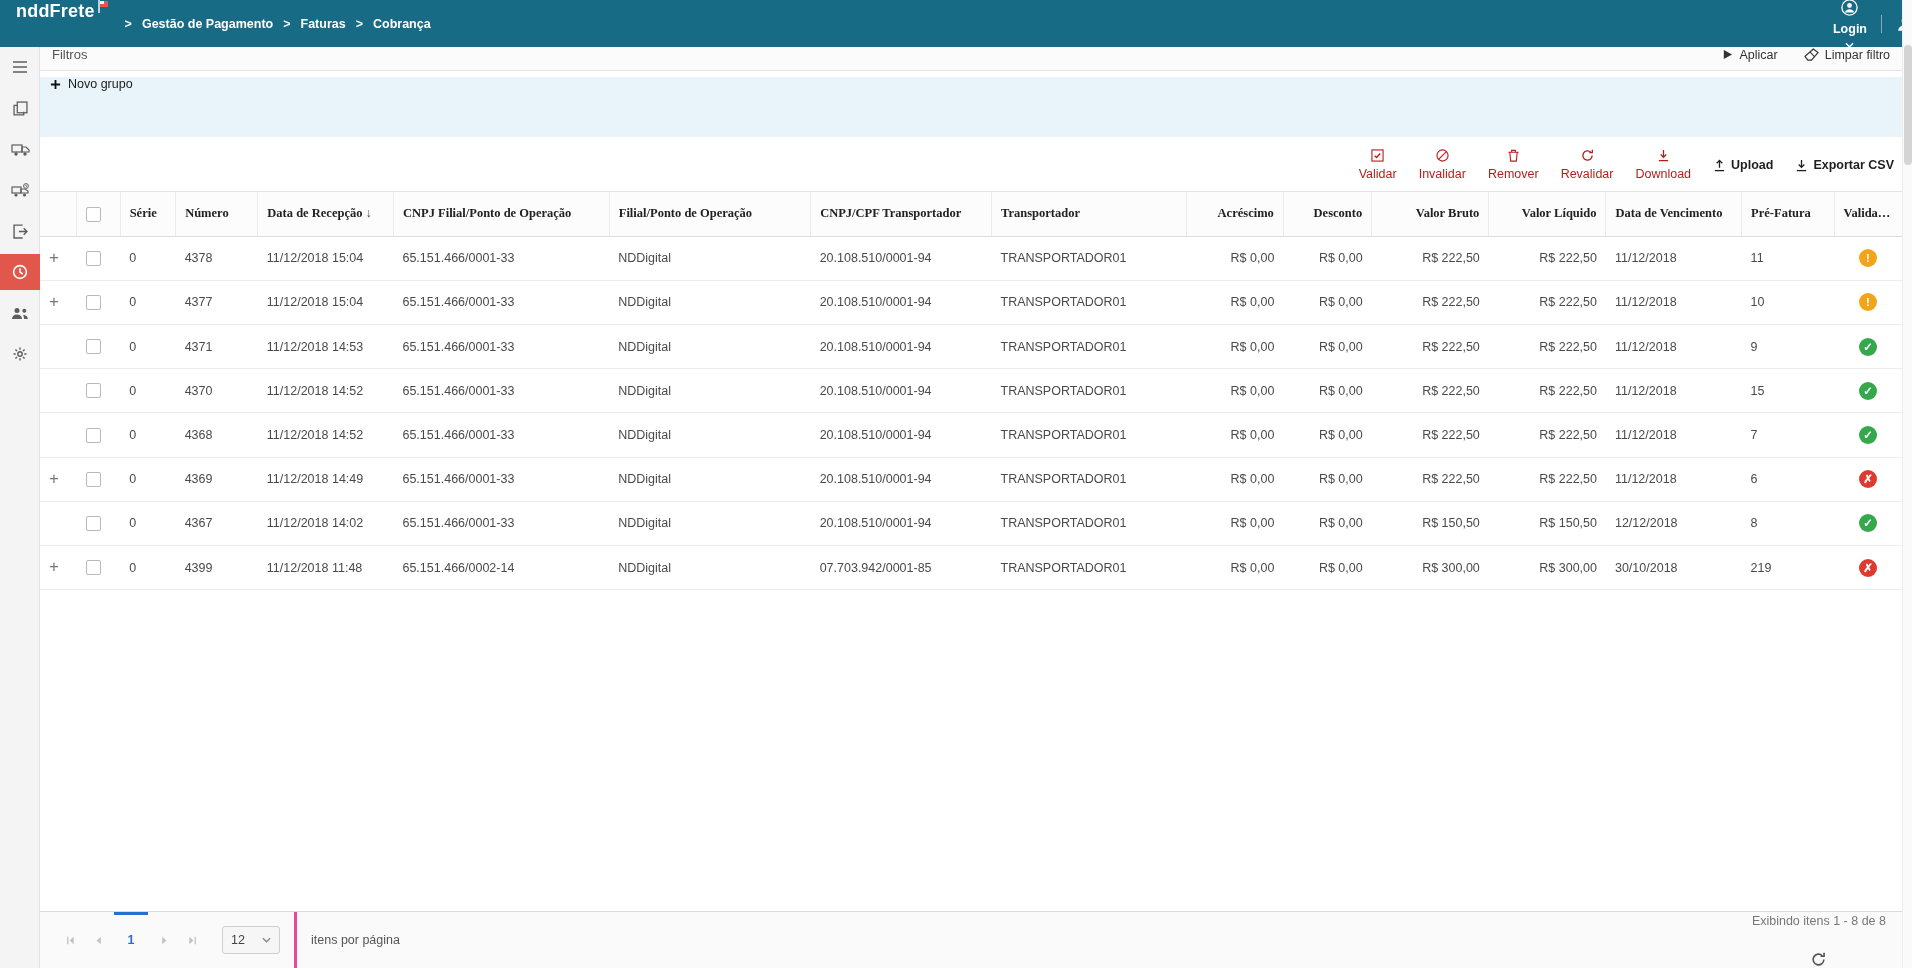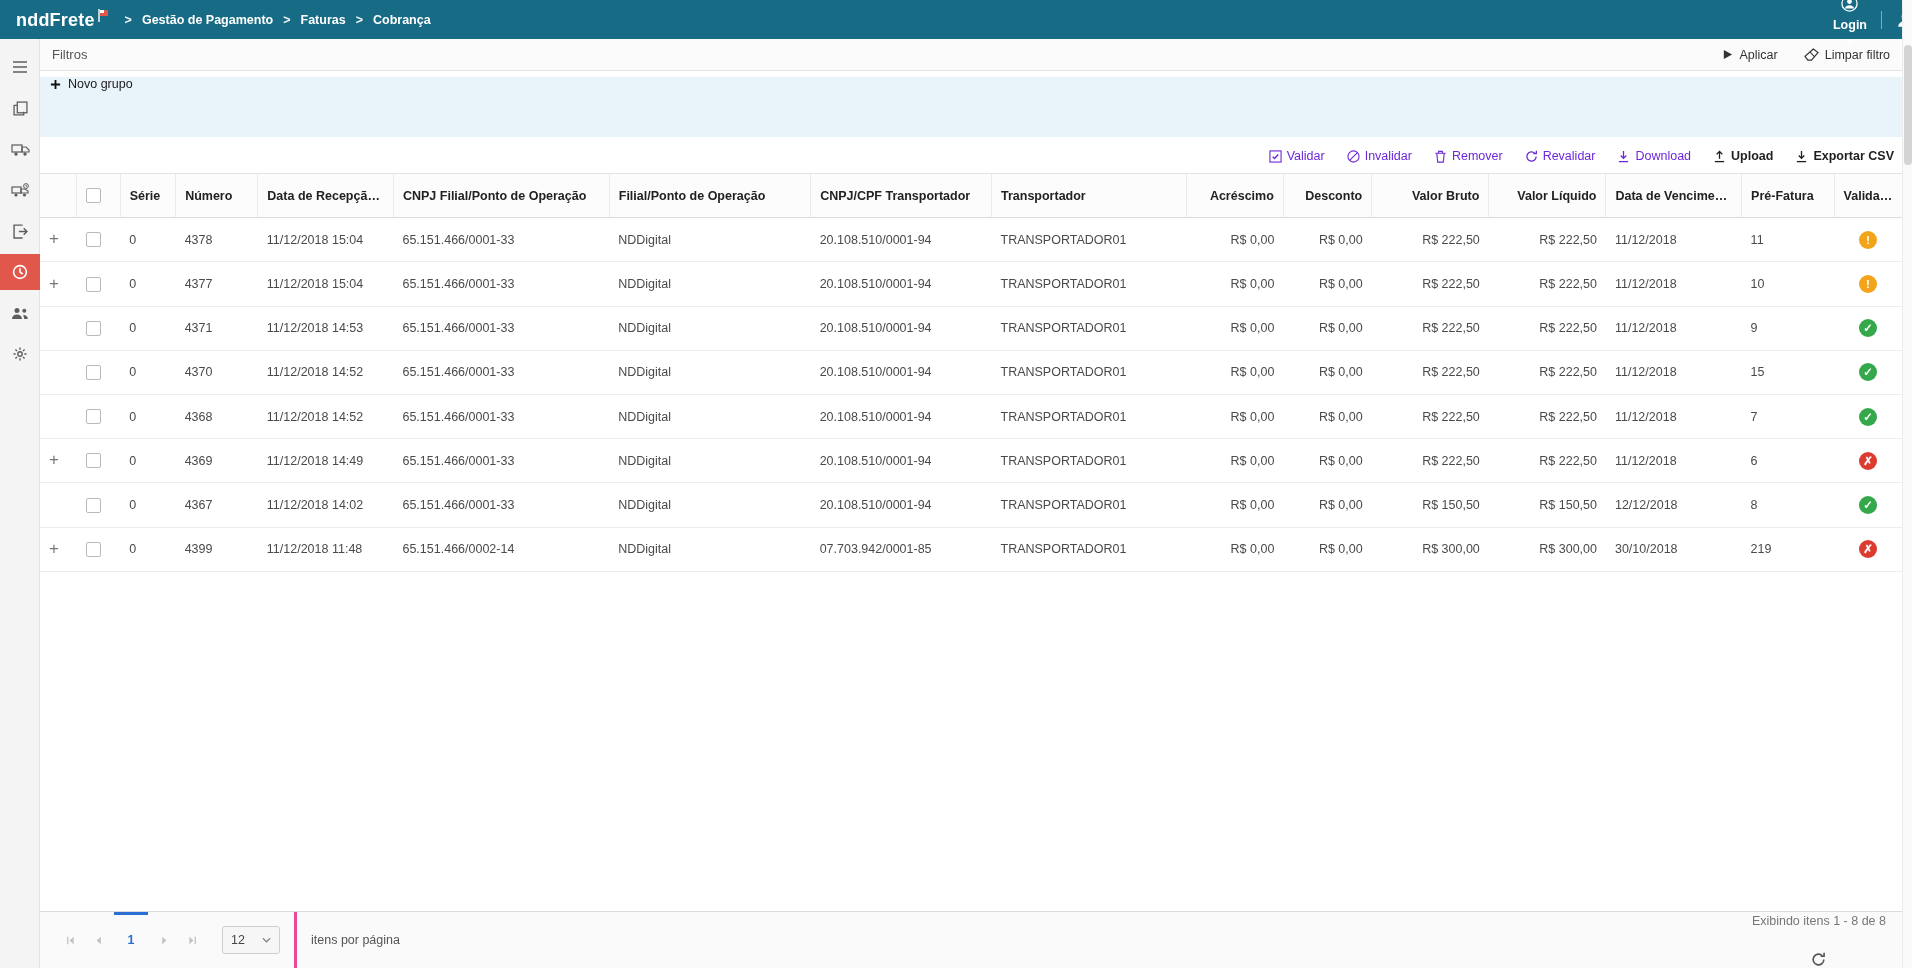--- a/index.html
+++ b/index.html
@@ -1,22 +1,22 @@
 <!DOCTYPE html>
 <html><head>
 <meta charset="utf-8">
 <style>
   * { margin:0; padding:0; box-sizing:border-box; }
   html,body { width:1912px; height:968px; overflow:hidden; }
   body { font-family:"Liberation Sans", sans-serif; font-size:13px; color:#444; background:#fff; position:relative; }
   svg { display:block; }
 
   
-  .topbar { position:fixed; top:0; left:0; right:0; height:39px; background:#176b85; color:#fff;
-            display:flex; align-items:center; padding:0 6px 0 16px; z-index:5; }
+  .topbar { position:fixed; top:0; left:0; right:0; height:47px; background:#176b85; color:#fff;
+            display:flex; padding:0 6px 0 16px; z-index:5; }
   .brand { display:flex; align-items:flex-start; gap:3px; cursor:pointer; }
   .brand-text { font-size:18px; font-weight:bold; letter-spacing:.2px; line-height:22px; }
   .breadcrumb { display:flex; align-items:center; gap:10px; margin-left:16px; font-size:12.5px; font-weight:bold; }
   .breadcrumb .sep { opacity:.95; font-weight:bold; }
   .breadcrumb a { color:#fff; text-decoration:none; cursor:pointer; }
   .topbar-right { margin-left:auto; display:flex; align-items:center; gap:14px; }
   .login { display:flex; align-items:center; gap:6px; font-size:12.5px; font-weight:bold; cursor:pointer;flex-direction:column; }
   .tb-divider { width:1px; height:18px; background:rgba(255,255,255,.45); }
   .clipped-icon { margin-right:-8px; }
 
@@ -35,28 +35,28 @@
                  border-bottom:1px solid #e4e4e4; padding:0 12px; color:#555; }
   .filters-title { font-size:13px; }
   .filters-actions { margin-left:auto; display:flex; align-items:center; gap:26px; }
   .filter-btn { display:flex; align-items:center; gap:6px; font-size:12.5px; color:#333; cursor:pointer; }
 
   .filter-panel { height:60px; margin-top:6px; background:#e8f4fa; display:flex; align-items:flex-start; padding-left:10px; }
   .new-group-btn { display:inline-flex; align-items:center; gap:7px; font-size:12.5px; color:#1b1b1b; cursor:pointer; }
 
   .grid-toolbar { display:flex; justify-content:flex-end; align-items:center; gap:22px; padding:12px 8px 10px; }
   .tb-item { display:flex; align-items:center; gap:5px; font-size:12.5px; cursor:pointer; }
-  .tb-item.disabled { color:#6d28d9; }
+  .tb-item.disabled { color:#b91c1c;flex-direction:column; }
   .tb-item.enabled { color:#1f1f1f; font-weight:bold; }
 
   
   table.grid { width:100%; border-collapse:collapse; table-layout:fixed; }
   .grid thead th { background:#fcfcfc; border-top:1px solid #e3e3e3; border-bottom:1px solid #dcdcdc;
                    font-weight:bold; font-size:12.5px; color:#222; text-align:left; padding:14px 9px;
-                   white-space:nowrap; overflow:hidden; text-overflow:ellipsis; cursor:pointer; }
+                   white-space:nowrap; overflow:hidden; text-overflow:ellipsis; cursor:pointer;font-family:Liberation Serif, serif; }
   .grid thead th + th { border-left:1px solid #ebebeb; }
   .grid td { padding:14px 9px; font-size:12.5px; color:#4a4a4a; border-bottom:1px solid #ececec;
              white-space:nowrap; overflow:hidden; text-overflow:ellipsis; background:#fff; }
   .grid th.num, .grid td.num { text-align:right; }
   .grid td.col-status { text-align:center; padding:10px 9px; }
   .cb { display:inline-block; width:15px; height:15px; border:1px solid #b9b9b9; border-radius:2px;
         background:#fff; vertical-align:middle; cursor:pointer; }
   .expand { font-size:17px; line-height:14px; color:#777; cursor:pointer; display:inline-block; min-width:12px; }
   .sort { color:#555; font-weight:normal; }
   .status { display:inline-block; width:18px; height:18px; border-radius:50%; color:#fff;

